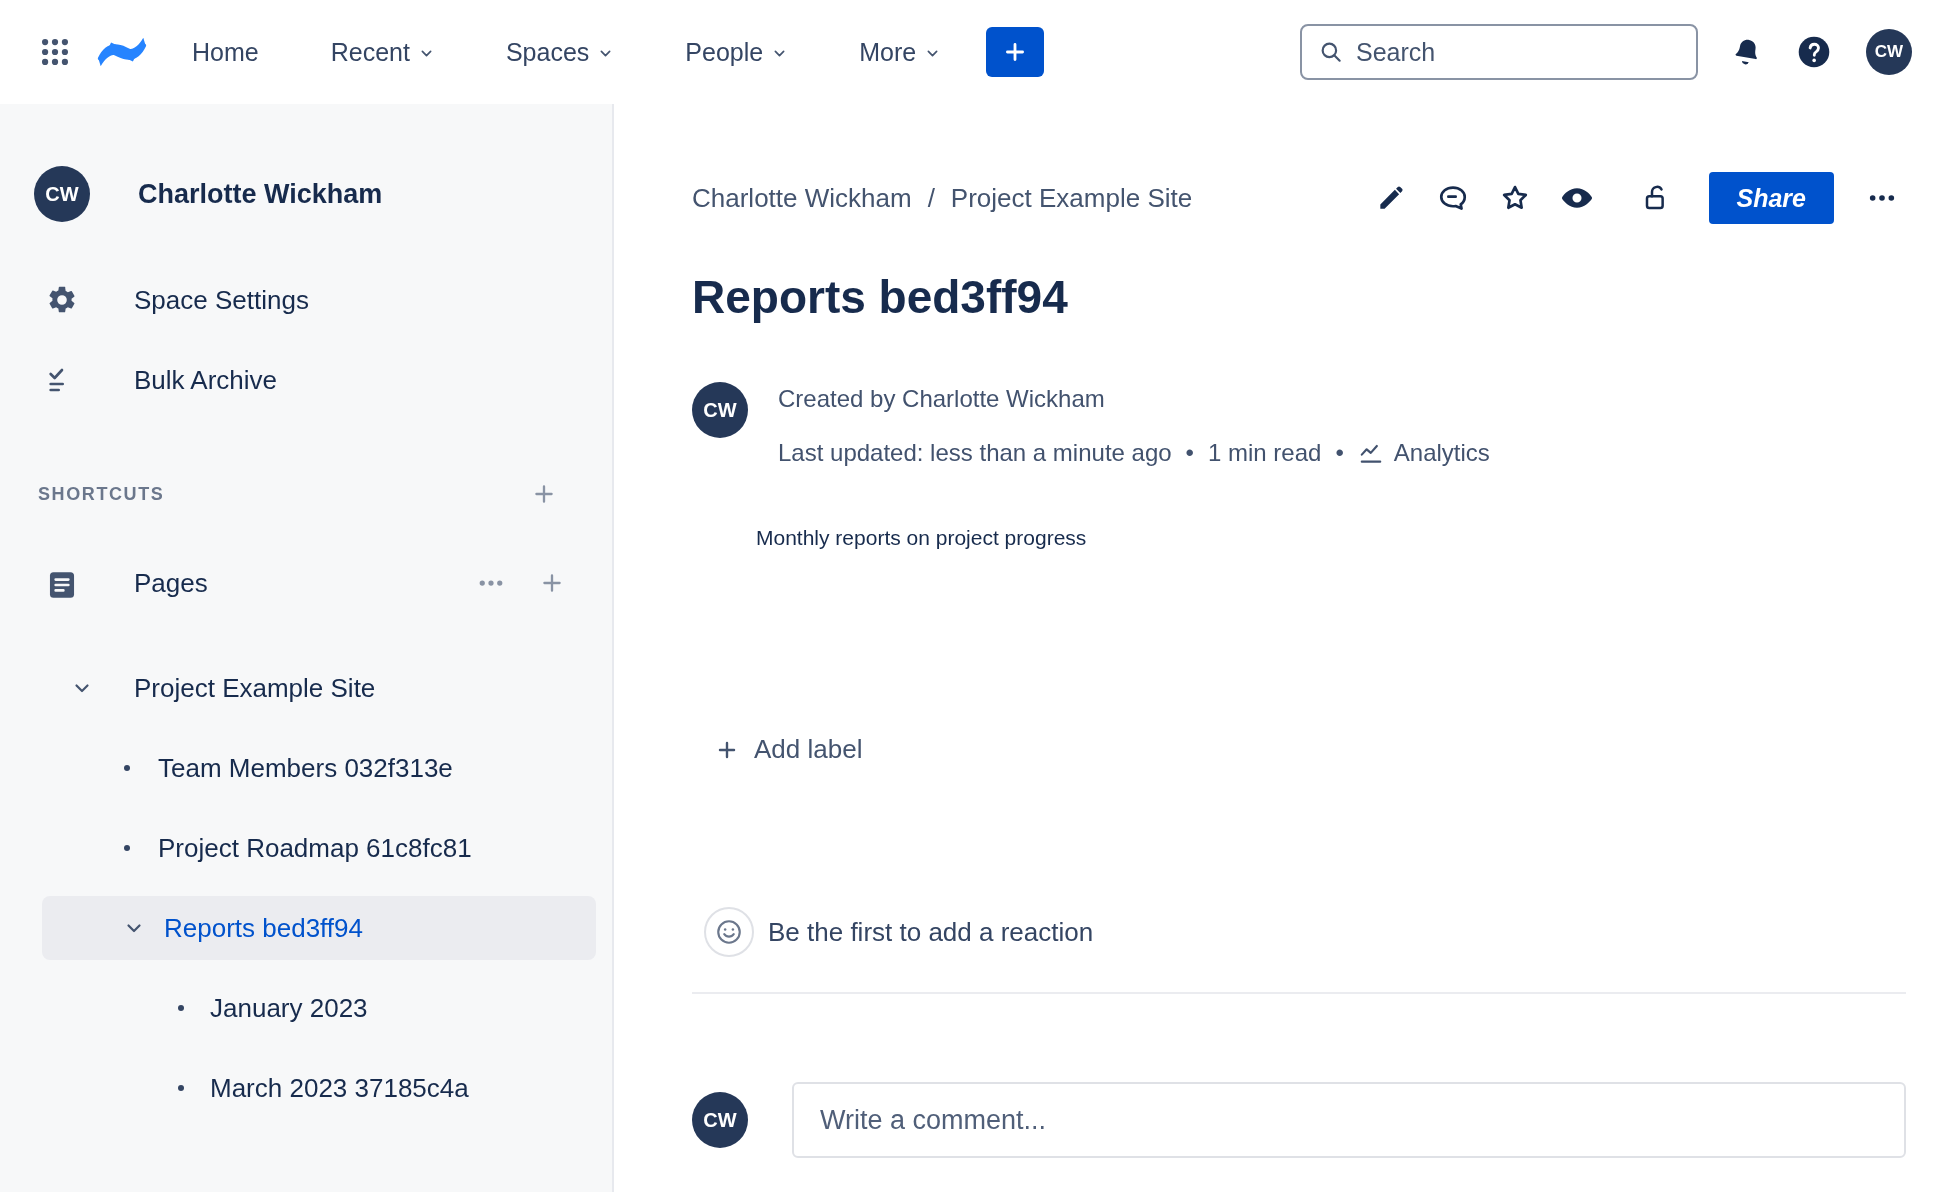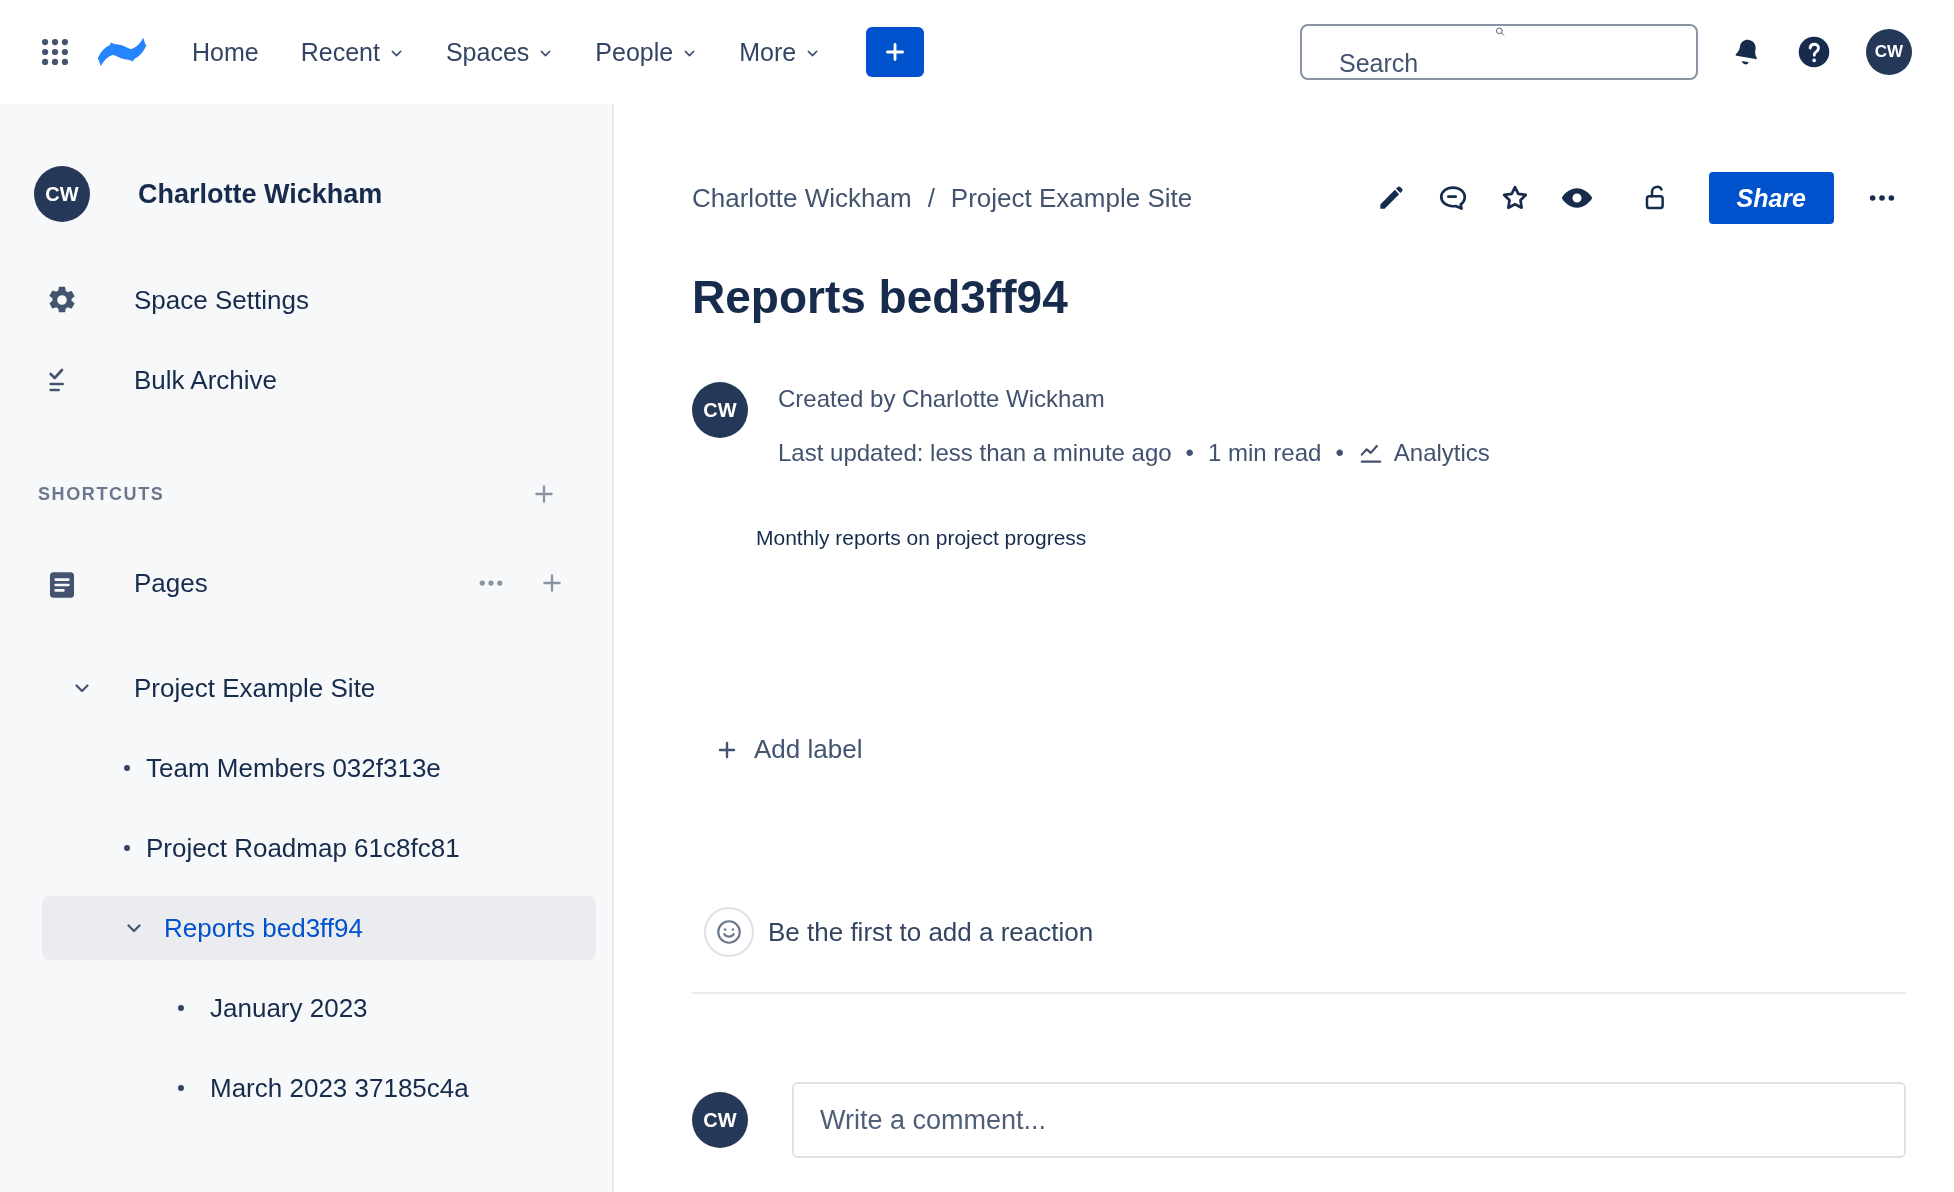--- a/index.html
+++ b/index.html
@@ -6,28 +6,28 @@
   html,body { width:1954px; height:1192px; overflow:hidden; background:#fff;
               font-family:"Liberation Sans", sans-serif; color:#172B4D; }
   button { background:none; border:none; padding:0; font:inherit; color:inherit; cursor:pointer; }
   a { text-decoration:none; color:inherit; cursor:pointer; }
   svg { display:block; }
 
   
   .topbar { height:104px; display:flex; align-items:center; padding:0 42px 0 38px; background:#fff; }
   .app-switcher { color:#44546F; margin-right:24px; display:flex; }
   .logo { margin-right:44px; display:flex; }
-  .topnav { display:flex; align-items:flex-end; gap:42px; font-size:25px; font-weight:500; color:#344563; }
+  .topnav { display:flex; align-items:flex-end; gap:72px; font-size:25px; font-weight:500; color:#344563; }
   .nav-item { display:flex; align-items:center; gap:9px; }
   .nav-item svg { color:#44546F; margin-top:3px; }
   .create-btn { width:58px; height:50px; border-radius:6px; background:#0052CC; display:flex;
                 align-items:center; justify-content:center; margin-left:46px; }
   .tb-right { margin-left:auto; display:flex; align-items:center; gap:34px; }
   .searchbox { width:398px; height:56px; border:2px solid #8993A4; border-radius:8px; background:#fff;
-               display:flex; align-items:center; gap:12px; padding:0 14px 0 16px;flex-direction:column; }
+               display:flex; align-items:center; gap:12px; padding:0 14px 0 16px; }
   .searchbox input { border:none; outline:none; flex:1; min-width:0; font-size:25px; color:#172B4D; background:transparent; }
   .searchbox input::placeholder { color:#44546F; }
   .tb-icon { color:#172B4D; display:flex; }
   .avatar { border-radius:50%; background:#253858; color:#fff; display:flex; align-items:center;
             justify-content:center; font-weight:700; }
   .avatar-topbar { width:46px; height:46px; font-size:17px; }
   .avatar-56 { width:56px; height:56px; font-size:20px; flex:0 0 56px; }
 
   
   .shell { display:flex; height:1088px; }
@@ -48,21 +48,21 @@
   .pages-row { margin-top:50px; height:80px; display:flex; align-items:flex-start;
                padding:0 46px 0 34px; font-size:26px; color:#172B4D; }
   .row-actions { margin-left:auto; display:flex; align-items:center; gap:32px; color:#8993A4; }
 
   .tree-row { height:80px; display:flex; align-items:center; font-size:26px; color:#172B4D; }
   .tree-chevron { color:#44546F; display:flex; }
   .tree-row.root .tree-chevron { margin-left:70px; }
   .tree-row.root .tree-label { margin-left:40px; }
   .bullet { width:6px; height:6px; border-radius:50%; background:#344563; flex:0 0 6px; }
   .tree-row.child .bullet { margin-left:124px; }
-  .tree-row.child .tree-label { margin-left:16px; }
+  .tree-row.child .tree-label { margin-left:28px; }
   .tree-row.selected { height:64px; margin:8px 16px 8px 42px; background:#EBECF0; border-radius:8px; }
   .tree-row.selected .tree-chevron { margin-left:80px; }
   .tree-row.selected .tree-label { margin-left:18px; color:#0052CC; font-weight:500; }
   .tree-row.grandchild .bullet { margin-left:178px; }
   .tree-row.grandchild .tree-label { margin-left:26px; }
 
   
   .main { flex:1; background:#fff; padding:0 48px 0 78px; overflow:hidden; }
   .page-header { margin-top:68px; height:52px; display:flex; align-items:center; }
   .breadcrumb { display:flex; align-items:center; gap:16px; font-size:26px; color:#44546F; }

